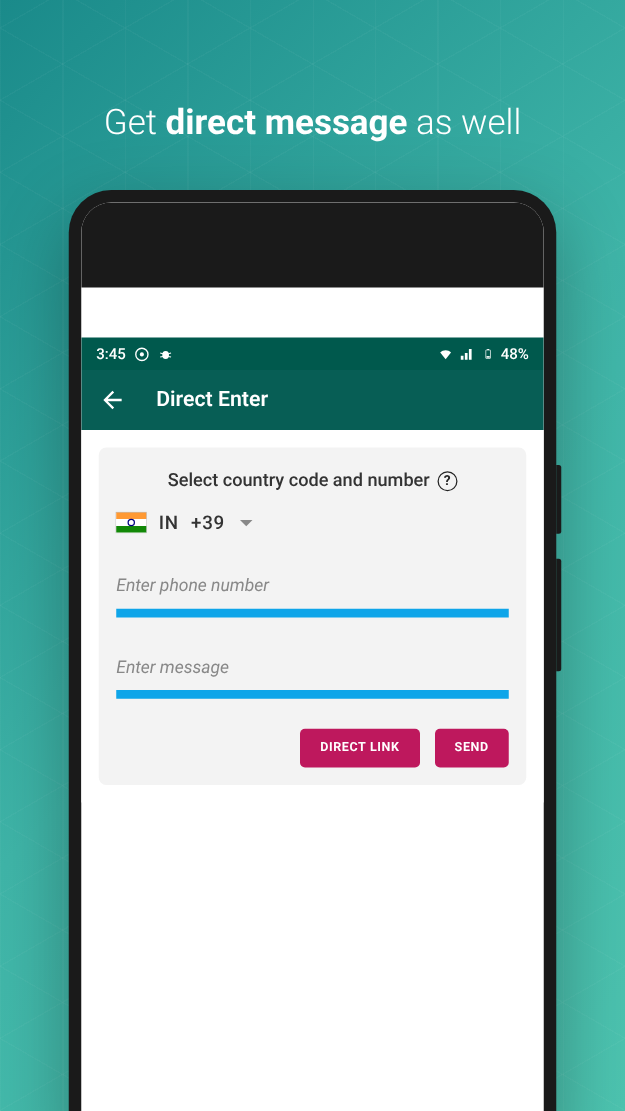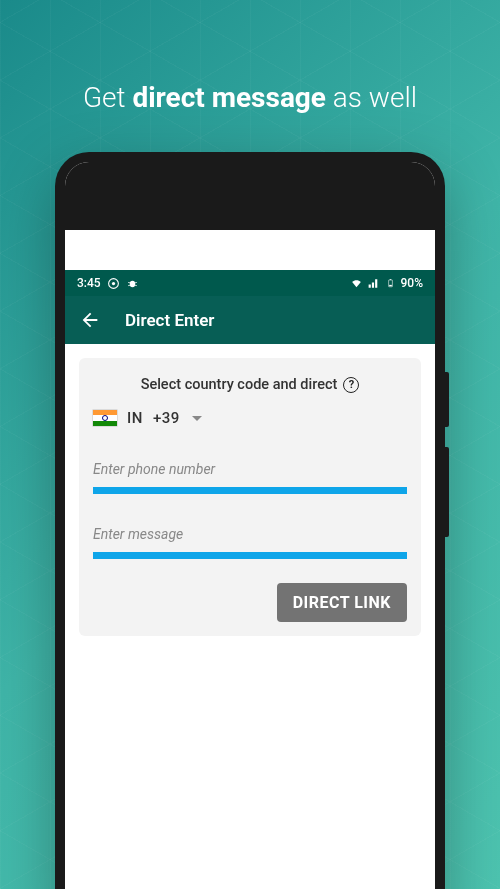--- a/index.html
+++ b/index.html
@@ -218,26 +218,26 @@
     .input-field + .input-field {
       margin-top: 16px;
     }
     .button-row {
       display: flex;
       justify-content: flex-end;
       gap: 12px;
       margin-top: 24px;
     }
     .btn {
-      background: #737373;
+      background: #be185d;
       color: #fff;
       border: none;
       border-radius: 4px;
       padding: 10px 16px;
-      font-size: 16px;
+      font-size: 10px;
       font-weight: 700;
       letter-spacing: 0.5px;
       cursor: pointer;
       text-transform: uppercase;
     }
   </style>
 </head>
 <body>
 <div class="bg-pattern"></div>
 
@@ -283,51 +283,52 @@
               <path d="M3 20h4v-6H3v6zm6 0h4V10H9v10zm6 0h4V4h-4v16z"></path>
             </svg>
         </span>
         <span class="status-icon-small">
           <svg viewBox="0 0 24 24" width="9" height="14">
               <rect x="7" y="4" width="10" height="18" rx="1" stroke="#fff" stroke-width="1.5" fill="none"></rect>
               <rect x="10" y="2" width="4" height="2" fill="#fff"></rect>
               <rect x="8.5" y="17" width="7" height="3.5" fill="#fff"></rect>
             </svg>
         </span>
-        <span>90%</span>
+        <span>48%</span>
       </div>
     </div>
 
     <div class="app-bar">
       <span class="back-arrow">
         <svg viewBox="0 0 24 24" width="22" height="22" fill="#fff">
             <path d="M20 11H7.83l5.59-5.59L12 4l-8 8 8 8 1.41-1.41L7.83 13H20v-2z"></path>
           </svg>
       </span>
       <span class="app-title">Direct Enter</span>
     </div>
 
     <div class="content">
       <div class="card">
         <div class="card-title">
-          <span>Select country code and direct</span>
+          <span>Select country code and number</span>
           <span class="help-icon">?</span>
         </div>
 
         <div class="country-row">
           <span class="flag"></span>
           <span class="country-text">IN</span>
           <span class="country-text">+39</span>
           <span class="dropdown-caret"></span>
         </div>
 
         <input class="input-field" type="text" placeholder="Enter phone number" style="">
 
         <input class="input-field" type="text" placeholder="Enter message" style="">
 
         <div class="button-row">
           <button class="btn">DIRECT LINK</button>
+          <button class="btn">SEND</button>
         </div>
       </div>
     </div>
 
   </div>
 </div>
 
 </body></html>

